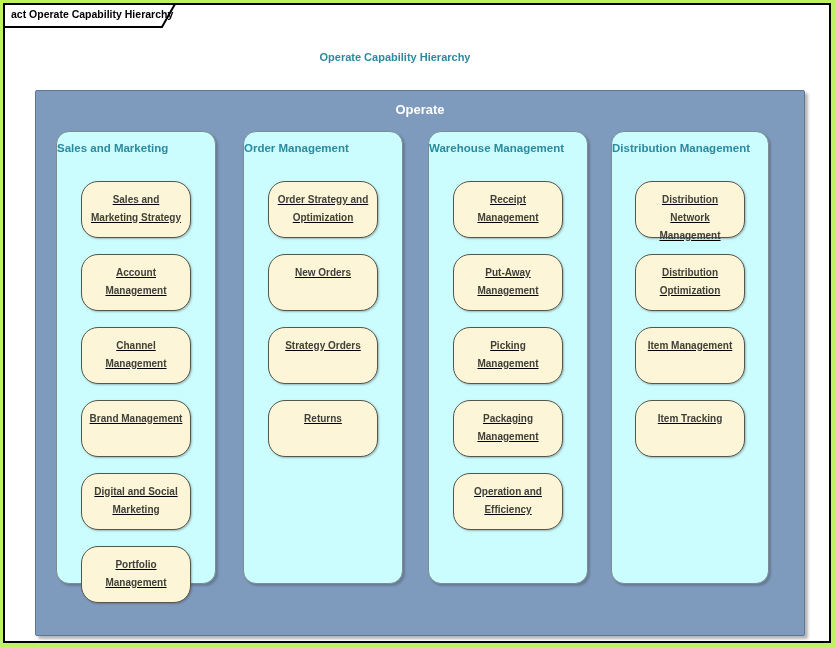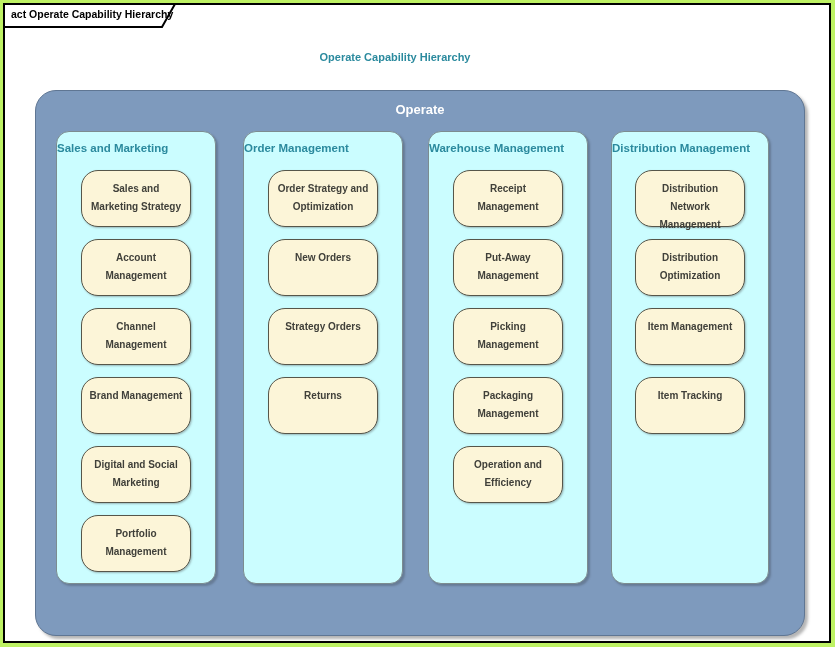--- a/index.html
+++ b/index.html
@@ -45,21 +45,21 @@
     font-weight: bold;
     color: #2B8A9E;
   }
   
   .operate {
     position: absolute;
     left: 35px; top: 90px;
     width: 770px; height: 546px;
     background: #7E9ABD;
     border: 1px solid #5F7693;
-    border-radius: 21px;
+    border-radius: 2px;
     box-shadow: 3px 3px 3px rgba(120,120,120,0.55);
   }
   .operate-label {
     position: absolute;
     left: 0; top: 11px;
     width: 100%;
     text-align: center;
     font-size: 13px;
     font-weight: bold;
     color: #ffffff;
@@ -82,28 +82,29 @@
     height: 33px;
     padding-top: 10px;
     text-align: left;
     font-size: 11.5px;
     font-weight: bold;
     color: #2B8A9E;
     white-space: nowrap;
   }
   .capability-box {
     width: 110px; height: 57px;
-    margin: 5px auto 12px auto;
+    margin: 16px auto 12px auto;
     background: #FCF5D8;
     border: 1px solid #56564A;
     border-radius: 17px;
     box-shadow: 1px 1px 2px rgba(60,60,60,0.35);
     display: block;
     text-align: center;
     padding: 7px 6px 0 6px;
+    text-decoration: underline;
   }
   .capability-box span {
     font-size: 10px;
     font-weight: bold;
     color: #40403A;
     line-height: 1.35;
   }
 </style>
 </head>
 <body>

